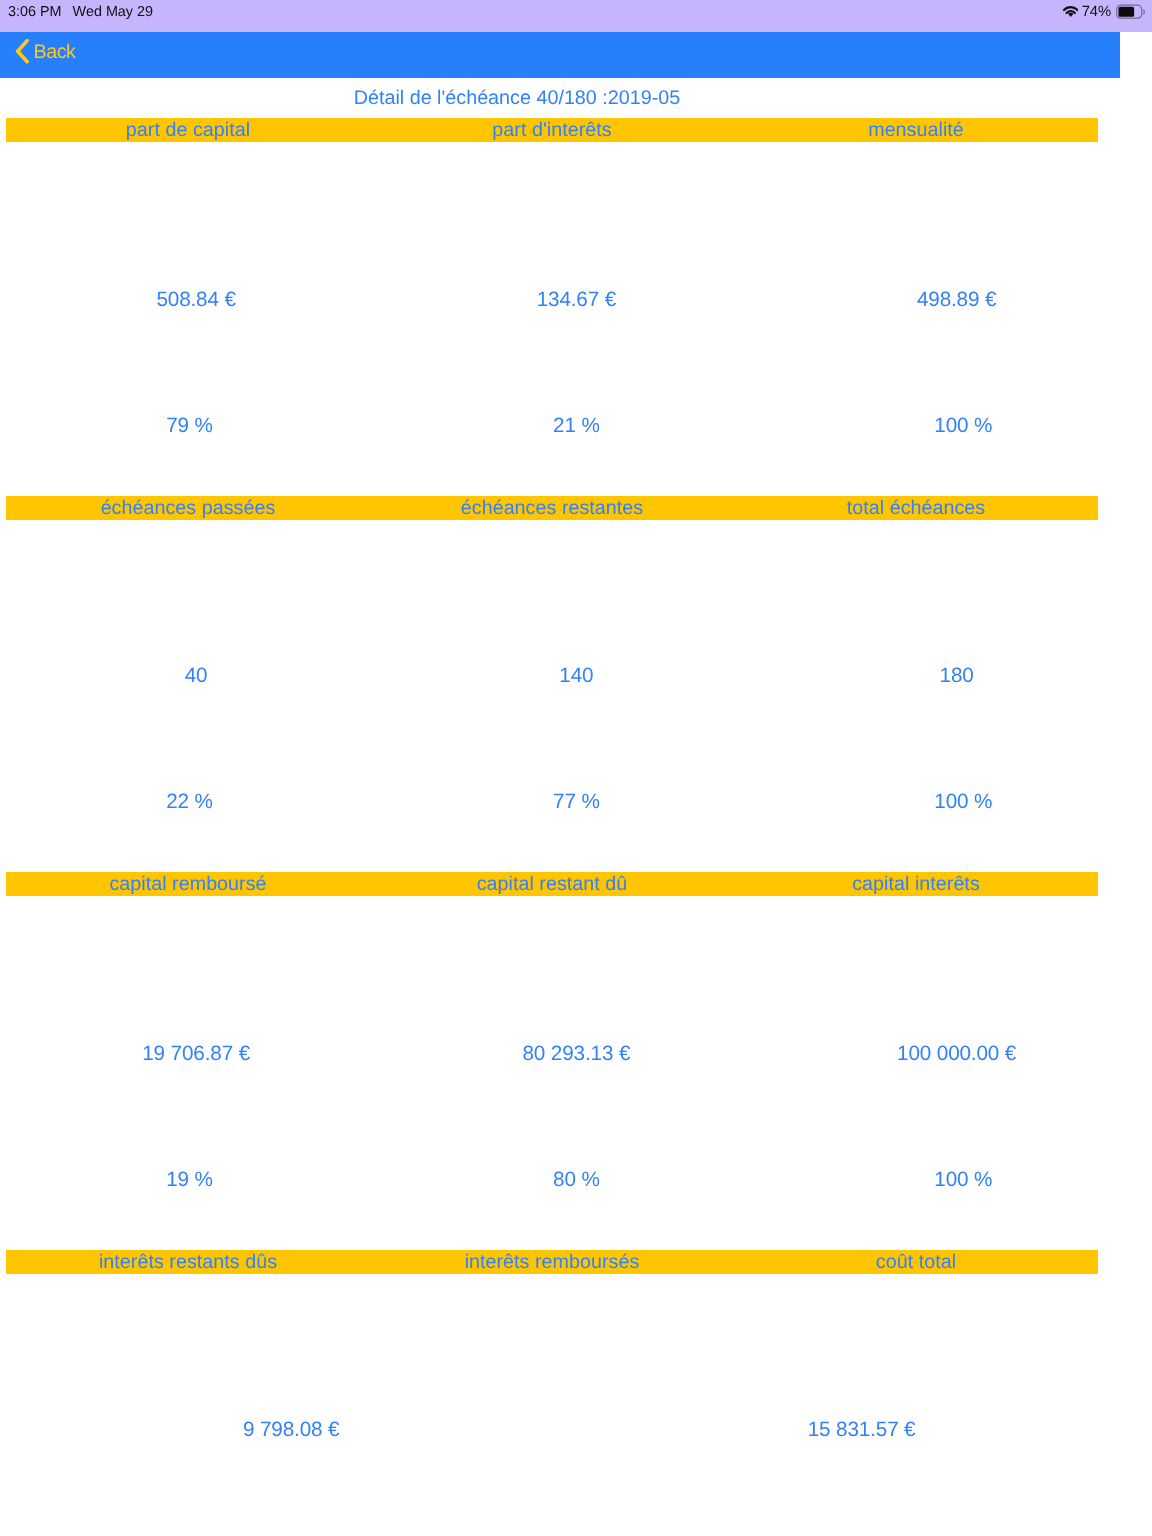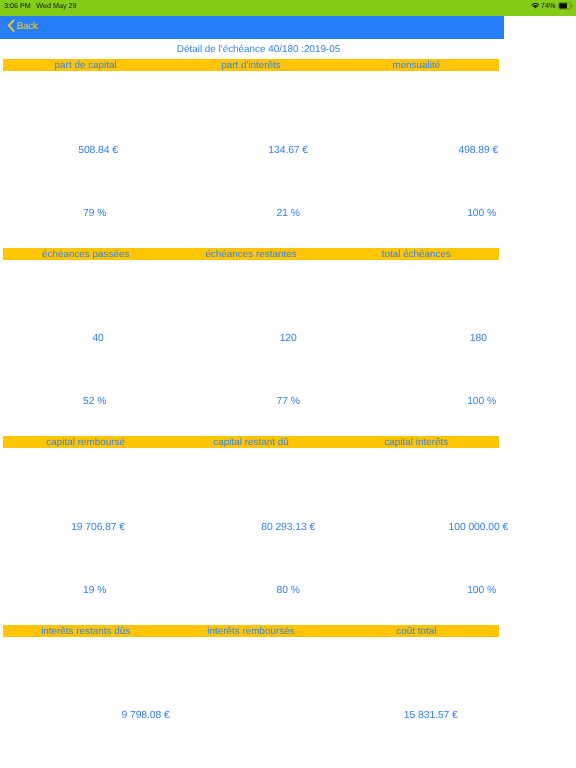--- a/index.html
+++ b/index.html
@@ -7,43 +7,43 @@
   body{
     width:576px;height:768px;overflow:hidden;background:#ffffff;
     font-family:"Liberation Sans",sans-serif;
     -webkit-font-smoothing:antialiased;
     text-rendering:geometricPrecision;
   }
   #app{position:relative;width:576px;height:768px;overflow:hidden;
        transform:translateZ(0);will-change:transform;}
 
   
-  .statusbar{position:absolute;left:0;top:0;width:576px;height:16px;background:#84cc16;}
+  .statusbar{position:absolute;left:0;top:0;width:576px;height:16px;background:#c4b5fd;}
   .sb-time{position:absolute;left:4px;top:1.9px;font-size:7.2px;line-height:8px;color:#111111;}
   .sb-date{position:absolute;left:36.3px;top:1.9px;font-size:7.2px;line-height:8px;color:#111111;}
   .sb-right{position:absolute;right:3.2px;top:0;height:11px;display:flex;align-items:center;}
   .sb-wifi{width:9.3px;height:7.2px;margin-right:2px;position:relative;top:0.3px;}
   .sb-batt-pct{font-size:7.4px;line-height:8px;color:#111111;margin-right:2.3px;
                position:relative;top:0.2px;letter-spacing:-0.05px;}
   .sb-batt{position:relative;width:15px;height:8px;}
 
   
-  .navbar{position:absolute;left:0;top:16px;width:504px;height:23px;background:#2680fb;}
+  .navbar{position:absolute;left:0;top:16px;width:560px;height:23px;background:#2680fb;}
   .backbtn{position:absolute;left:7.1px;top:0;height:19px;display:flex;align-items:center;cursor:pointer;}
   .backchev{width:8.8px;height:13.2px;display:block;position:relative;top:0.25px;}
   .backlabel{color:#ffc81f;font-size:9.9px;line-height:10px;margin-left:0.9px;
              position:relative;top:1.9px;letter-spacing:-0.25px;white-space:nowrap;}
 
   
   .title{position:absolute;left:0;top:44px;width:517px;text-align:center;
          color:#3181f8;font-size:9.9px;line-height:11px;white-space:nowrap;}
 
   
   .section{position:absolute;left:3px;width:570.4px;}
-  .hdrbar{position:absolute;left:0;top:0;width:496px;height:12px;background:#ffc500;display:flex;}
+  .hdrbar{position:absolute;left:0;top:0;width:546px;height:12px;background:#ffc500;display:flex;}
   .hdrbar .cell{flex:1 1 0;text-align:center;color:#3181f8;font-size:9.85px;
                 line-height:13.2px;letter-spacing:0.02px;white-space:nowrap;overflow:hidden;}
   .row{position:absolute;left:0;width:570.4px;display:flex;}
   .row .cell{flex:1 1 0;text-align:center;color:#3181f8;font-size:10.35px;
              line-height:11px;letter-spacing:-0.07px;white-space:nowrap;margin-top:21px;}
   .row-values{top:64.9px;}
   .row-pcts{top:127.9px;gap:10px;}
 </style>
 </head>
 <body>
@@ -98,25 +98,25 @@
         </div>
       </div>
       <div class="section" style="top: 247.6px;">
         <div class="hdrbar">
           <div class="cell">échéances passées</div>
           <div class="cell">échéances restantes</div>
           <div class="cell">total échéances</div>
         </div>
         <div class="row row-values">
           <div class="cell">40</div>
-          <div class="cell">120</div>
+          <div class="cell">140</div>
           <div class="cell">180</div>
         </div>
         <div class="row row-pcts">
-          <div class="cell">52 %</div>
+          <div class="cell">22 %</div>
           <div class="cell">77 %</div>
           <div class="cell">100 %</div>
         </div>
       </div>
       <div class="section" style="top: 435.8px;">
         <div class="hdrbar">
           <div class="cell">capital remboursé</div>
           <div class="cell">capital restant dû</div>
           <div class="cell">capital interêts</div>
         </div>

